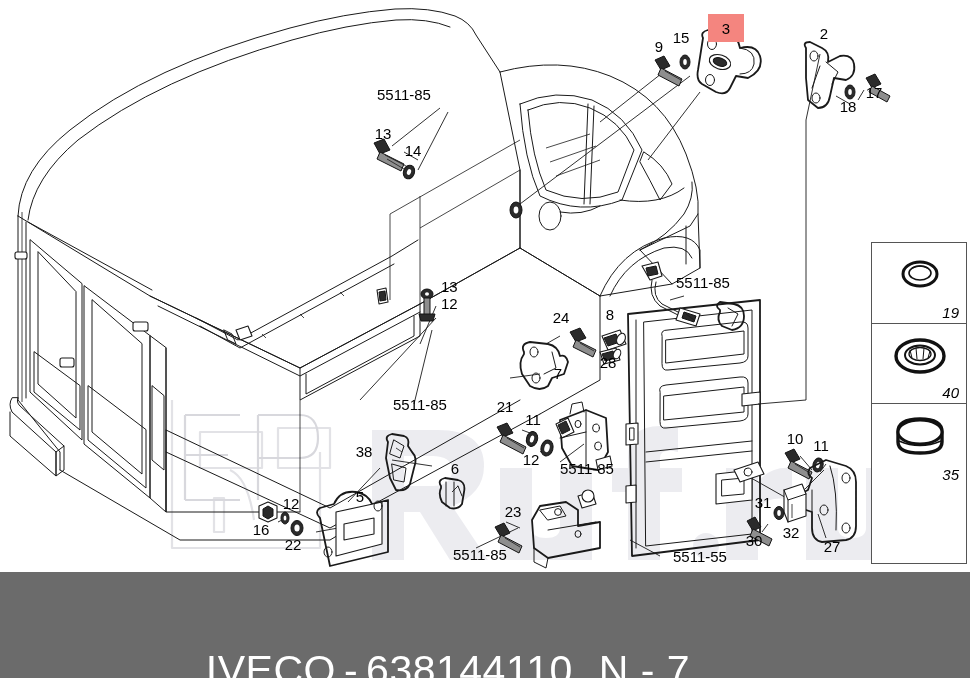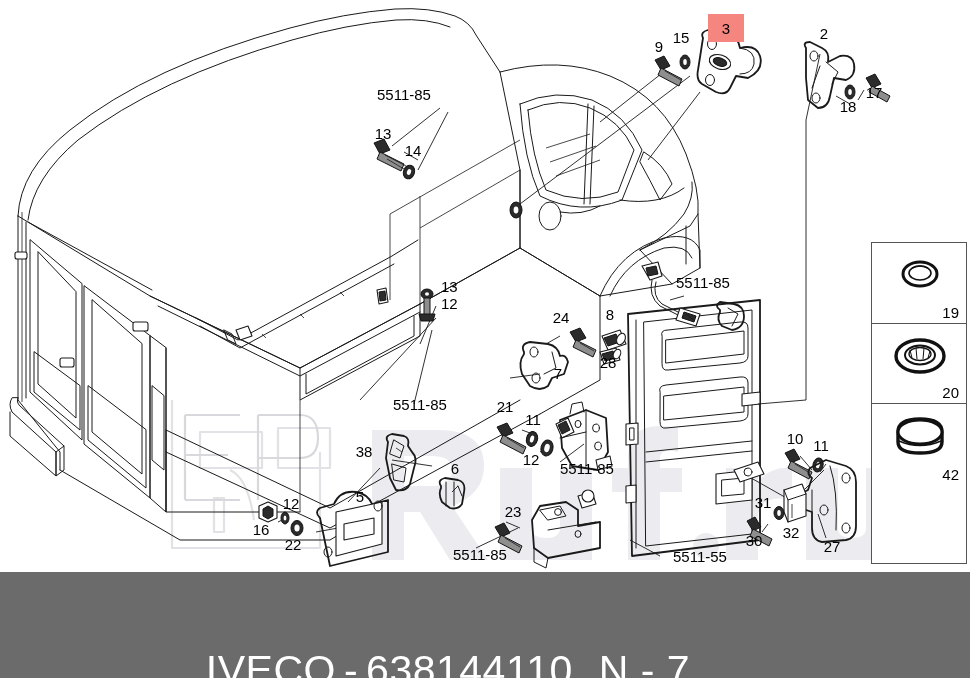--- a/index.html
+++ b/index.html
@@ -14,21 +14,21 @@
   .fil-d{fill:#2b2b2b;stroke:#141414;stroke-width:1;stroke-linejoin:round;}
   .fil-m{fill:#8e8e8e;stroke:#141414;stroke-width:1;stroke-linejoin:round;}
   .lead{fill:none;stroke:#1a1a1a;stroke-width:0.9;}
   .wm{fill:none;stroke:#d2d2d8;stroke-width:2.2;stroke-linejoin:round;}
   .wmf{fill:#e9e9ee;}
   .lbl{font-family:"Liberation Sans",sans-serif;font-size:15px;fill:#000;}
   .lbl-code{font-family:"Liberation Sans",sans-serif;font-size:15px;fill:#000;}
   .hl-box{position:absolute;background:#f4857f;}
   .legend{position:absolute;left:871px;top:242px;width:96px;height:322px;
           border:1.4px solid #555;box-sizing:border-box;background:#fff;}
-  .legend-cell{position:relative;height:80.5px;box-sizing:border-box;border-bottom:1.4px solid #555;}
+  .legend-cell{position:relative;height:80.5px;box-sizing:border-box;border-bottom:1.4px solid #555;font-style:italic;}
   .legend-cell:last-child{border-bottom:none;}
   .legend-num{position:absolute;right:7px;bottom:2px;font-size:15px;color:#000;
               font-family:"Liberation Sans",sans-serif;}
   .legend-art{position:absolute;left:0;top:4px;width:96px;height:58px;}
   #footer{position:absolute;left:0;top:572px;width:970px;height:106px;background:#6b6b6b;}
   #footer-inner{position:absolute;left:0;top:0;width:896px;height:106px;
       display:flex;align-items:center;justify-content:center;margin-top:45px;}
   .ftxt{color:#ffffff;font-family:"Liberation Sans",sans-serif;font-size:41px;
         letter-spacing:0.5px;white-space:pre;}
   .ftxt-gap{display:inline-block;width:26px;}
@@ -535,30 +535,30 @@
       <span class="legend-num">19</span>
     </div>
 
     <div class="legend-cell">
       <svg class="legend-art" viewBox="0 0 96 58">
         <ellipse cx="48" cy="28" rx="24" ry="16" fill="#fff" stroke="#111" stroke-width="3.4"></ellipse>
         <ellipse cx="48" cy="27" rx="15" ry="9.5" fill="#fff" stroke="#111" stroke-width="2"></ellipse>
         <ellipse cx="48" cy="26" rx="11" ry="6.5" fill="#fff" stroke="#111" stroke-width="1.3"></ellipse>
         <path d="M38 22 L40 30 M44 20 L45 31 M52 20 L51 31 M58 23 L56 30" stroke="#111" stroke-width="1" fill="none"></path>
       </svg>
-      <span class="legend-num">20</span>
+      <span class="legend-num">40</span>
     </div>
 
     <div class="legend-cell">
       <svg class="legend-art" viewBox="0 0 96 58">
         <path d="M26 24 Q26 11 48 11 Q70 11 70 24 L70 34 Q70 45 48 45 Q26 45 26 34 Z" fill="#fff" stroke="#111" stroke-width="3.4"></path>
         <ellipse cx="48" cy="24" rx="22" ry="12" fill="#fff" stroke="#111" stroke-width="3"></ellipse>
         <path d="M27 33 Q48 42 69 33" fill="none" stroke="#111" stroke-width="1.6"></path>
       </svg>
-      <span class="legend-num">42</span>
+      <span class="legend-num">35</span>
     </div>
 
   </div>
 
   <div id="footer">
     <div id="footer-inner">
       <span class="ftxt">IVECO</span>
       <span class="ftxt" style="padding:0 8px;">-</span>
       <span class="ftxt">638144110</span>
       <span class="ftxt-gap"></span>

